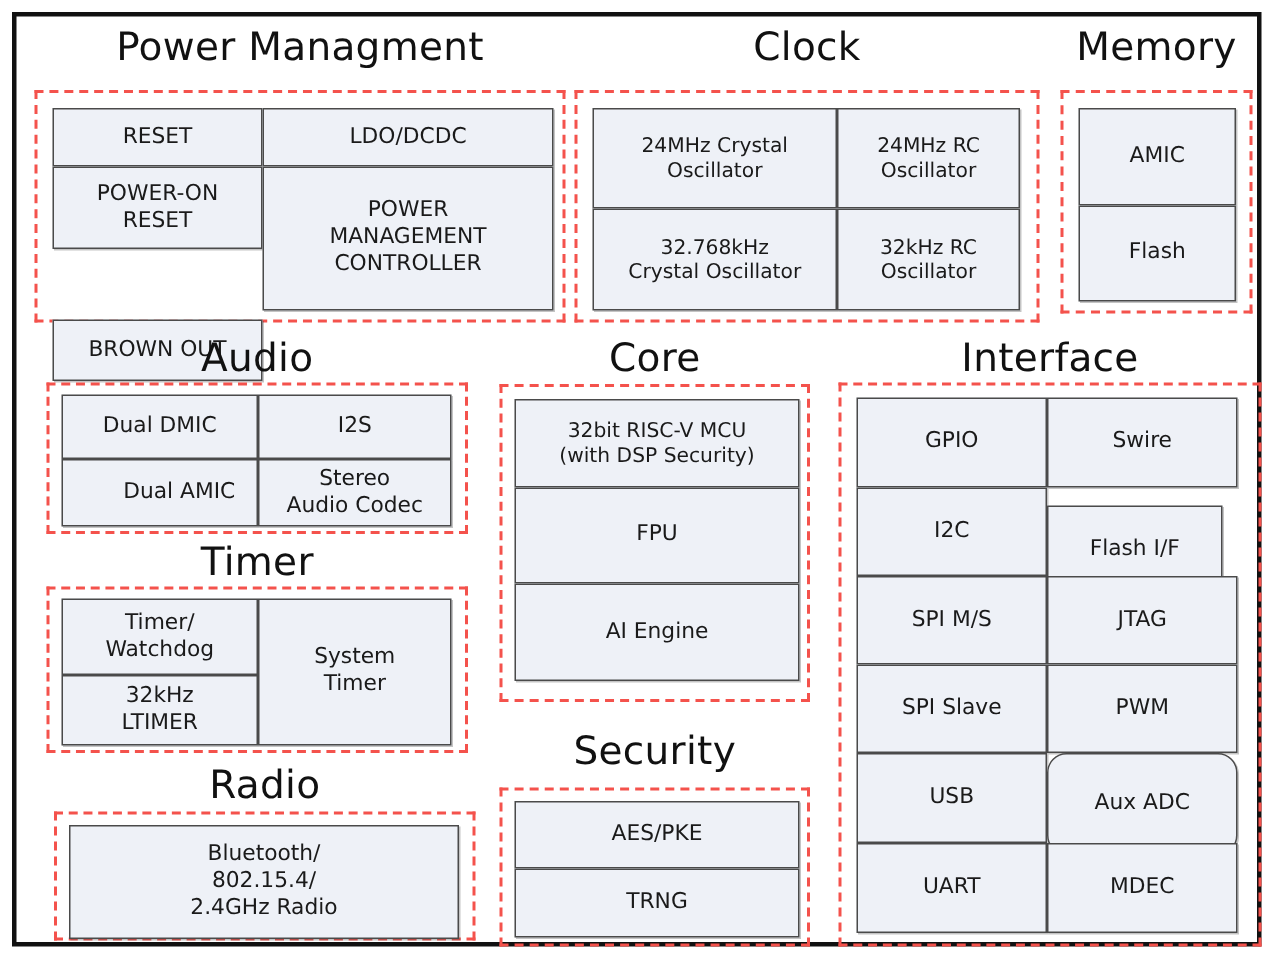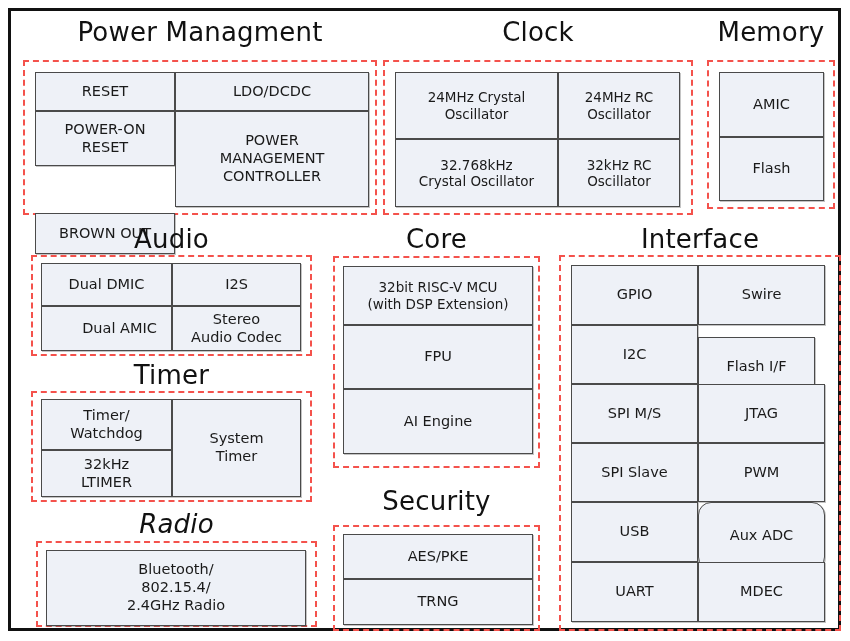--- a/index.html
+++ b/index.html
@@ -130,33 +130,33 @@
         <div class="blk" style="left:8px; top:6px; width:131px; height:51px;">Timer/
 Watchdog</div>
         <div class="blk" style="left:8px; top:57px; width:131px; height:47px;">32kHz
 LTIMER</div>
         <div class="blk" style="left:139px; top:6px; width:129px; height:98px;">System
 Timer</div>
       </div>
     </div>
 
     <div class="group" style="left:25px; top:500px; width:281px; height:120px;">
-      <div class="group-title" style="top:0px;font-style:italic;">Radio</div>
+      <div class="group-title" style="top:0px;">Radio</div>
       <div class="dashed" style="left:0px; top:30px; width:281px; height:86px;">
         <div class="blk" style="left:8px; top:7px; width:260px; height:76px;">Bluetooth/
 802.15.4/
 2.4GHz Radio</div>
       </div>
     </div>
 
     <div class="group" style="left:322px; top:215px; width:207px; height:242px;">
       <div class="group-title" style="top:0px;">Core</div>
       <div class="dashed" style="left:0px; top:30px; width:207px; height:212px;">
         <div class="blk small" style="left:8px; top:8px; width:190px; height:59px;">32bit RISC-V MCU
-(with DSP Extension)</div>
+(with DSP Security)</div>
         <div class="blk" style="left:8px; top:67px; width:190px; height:64px;">FPU</div>
         <div class="blk" style="left:8px; top:131px; width:190px; height:65px;">AI Engine</div>
       </div>
     </div>
 
     <div class="group" style="left:322px; top:477px; width:207px; height:143px;">
       <div class="group-title" style="top:0px;">Security</div>
       <div class="dashed" style="left:0px; top:37px; width:207px; height:106px;">
         <div class="blk" style="left:8px; top:7px; width:190px; height:45px;">AES/PKE</div>
         <div class="blk" style="left:8px; top:52px; width:190px; height:46px;">TRNG</div>

